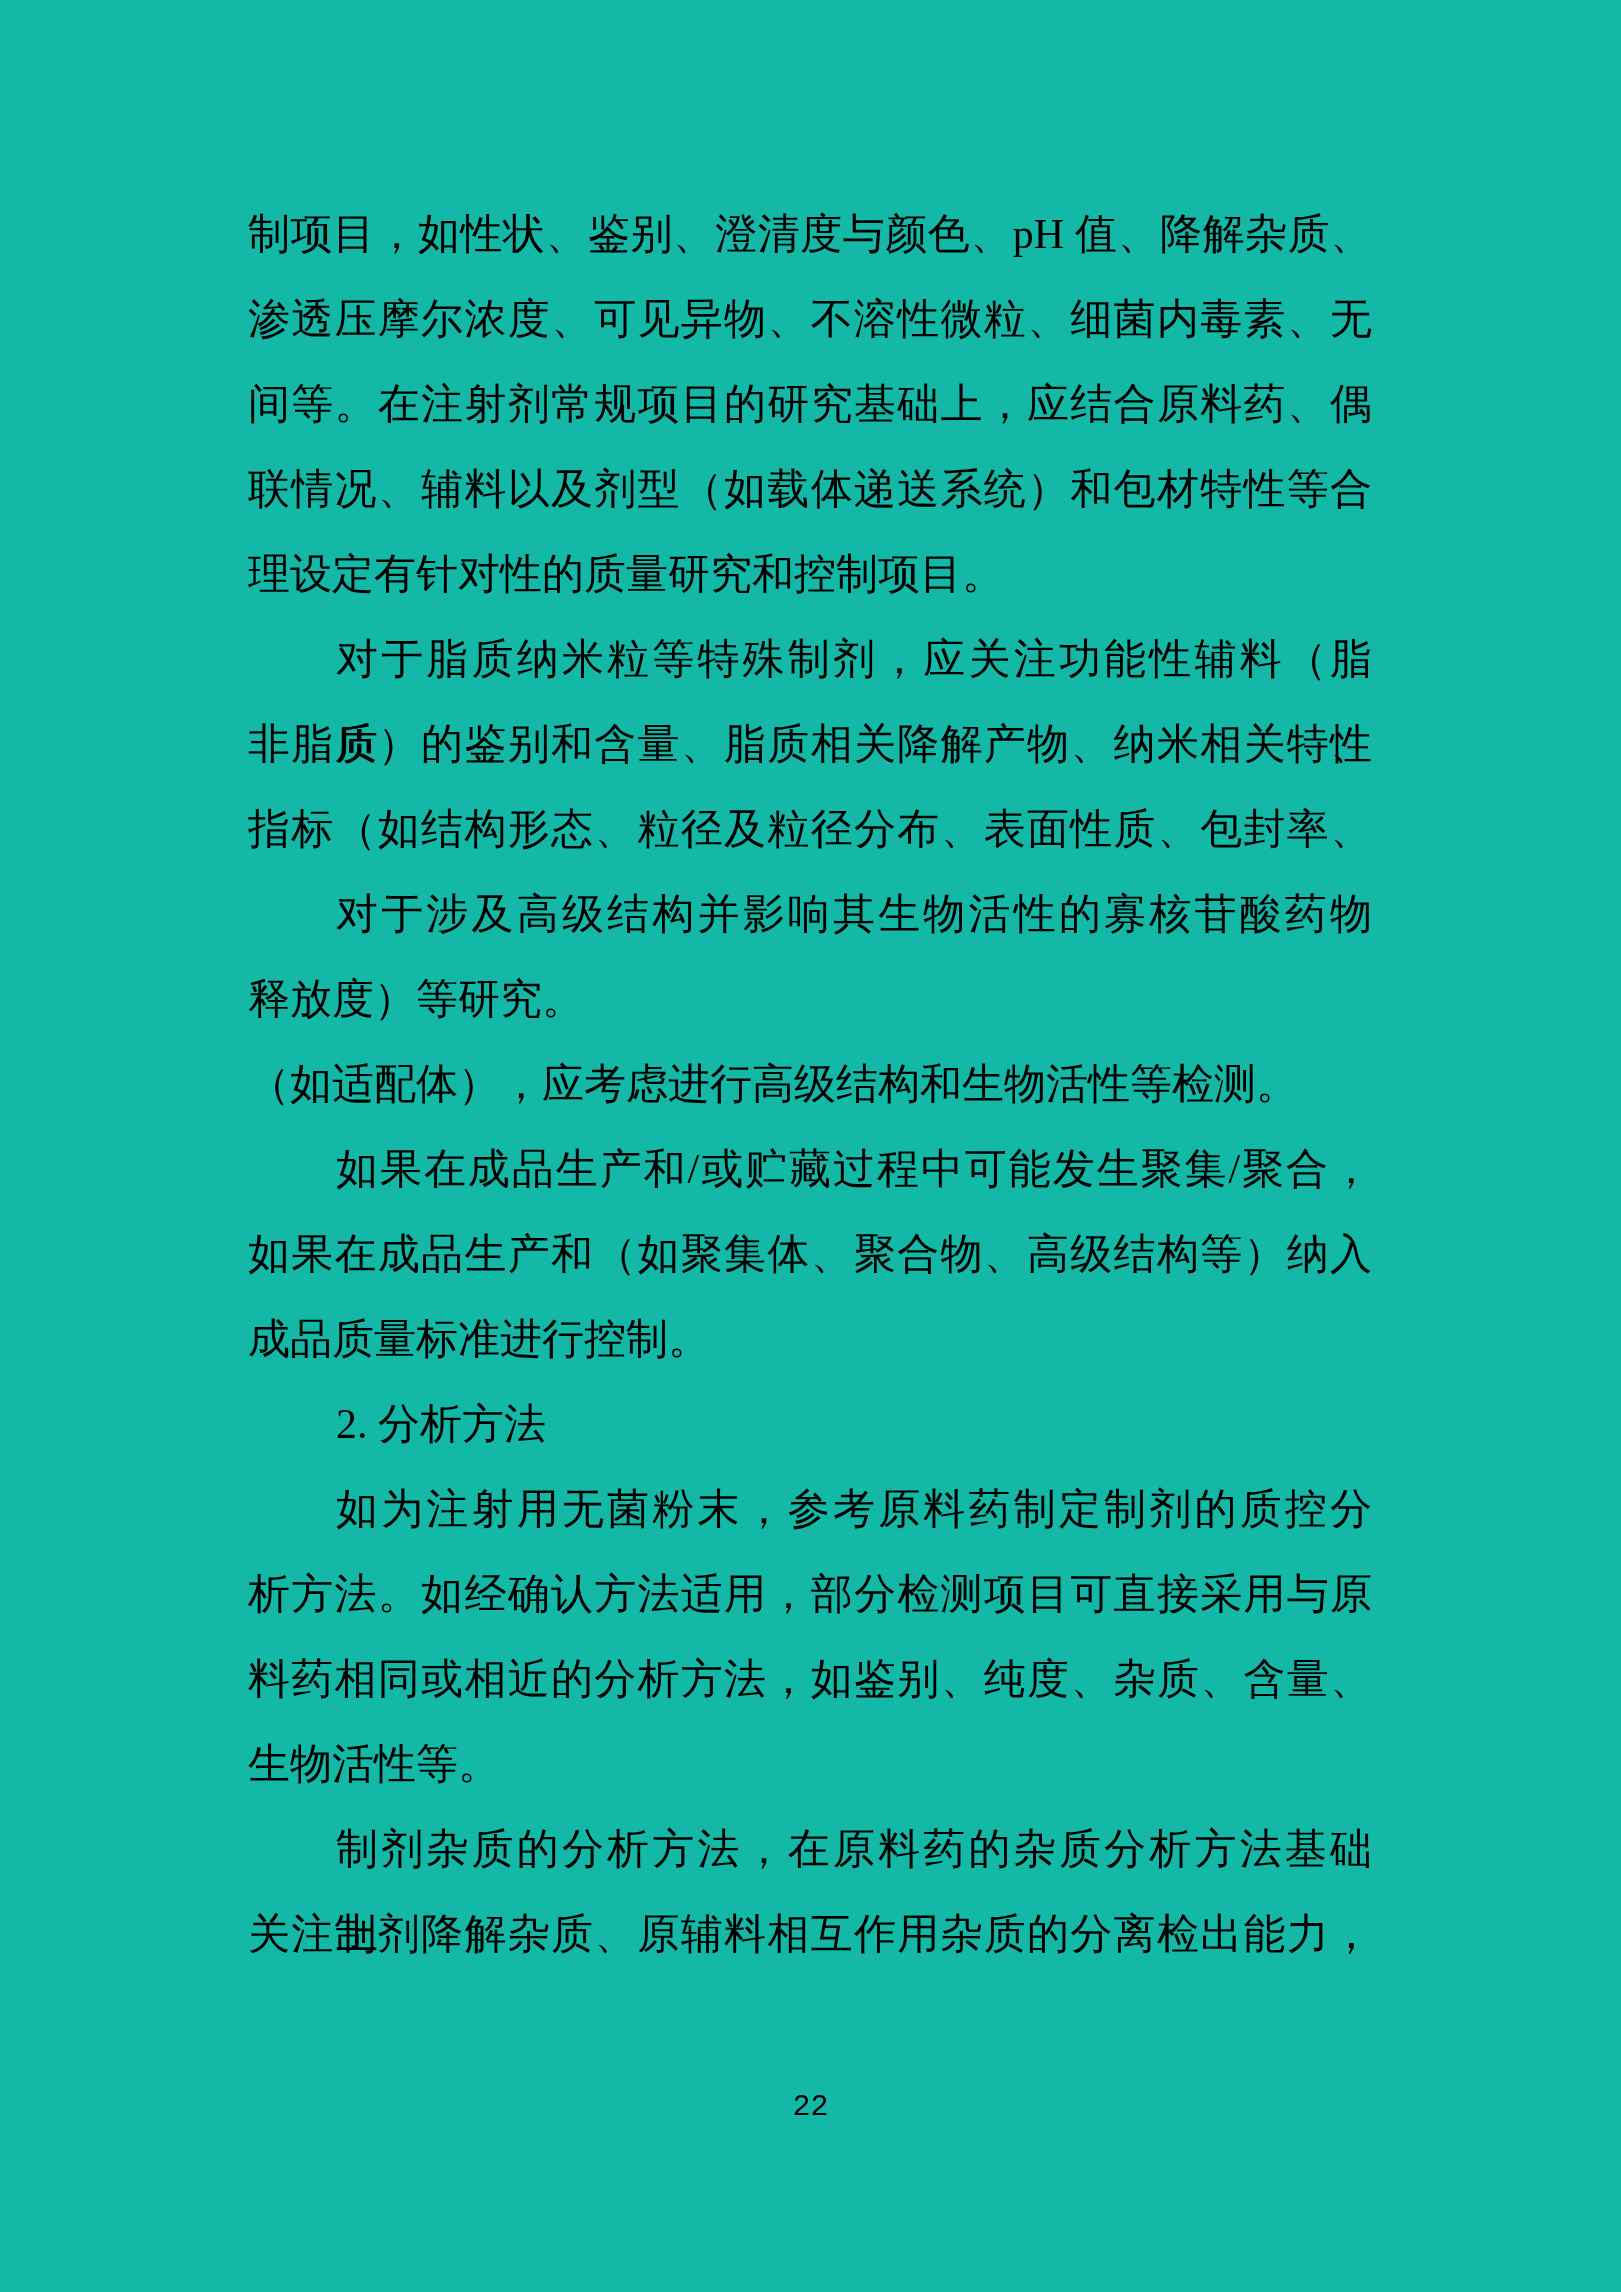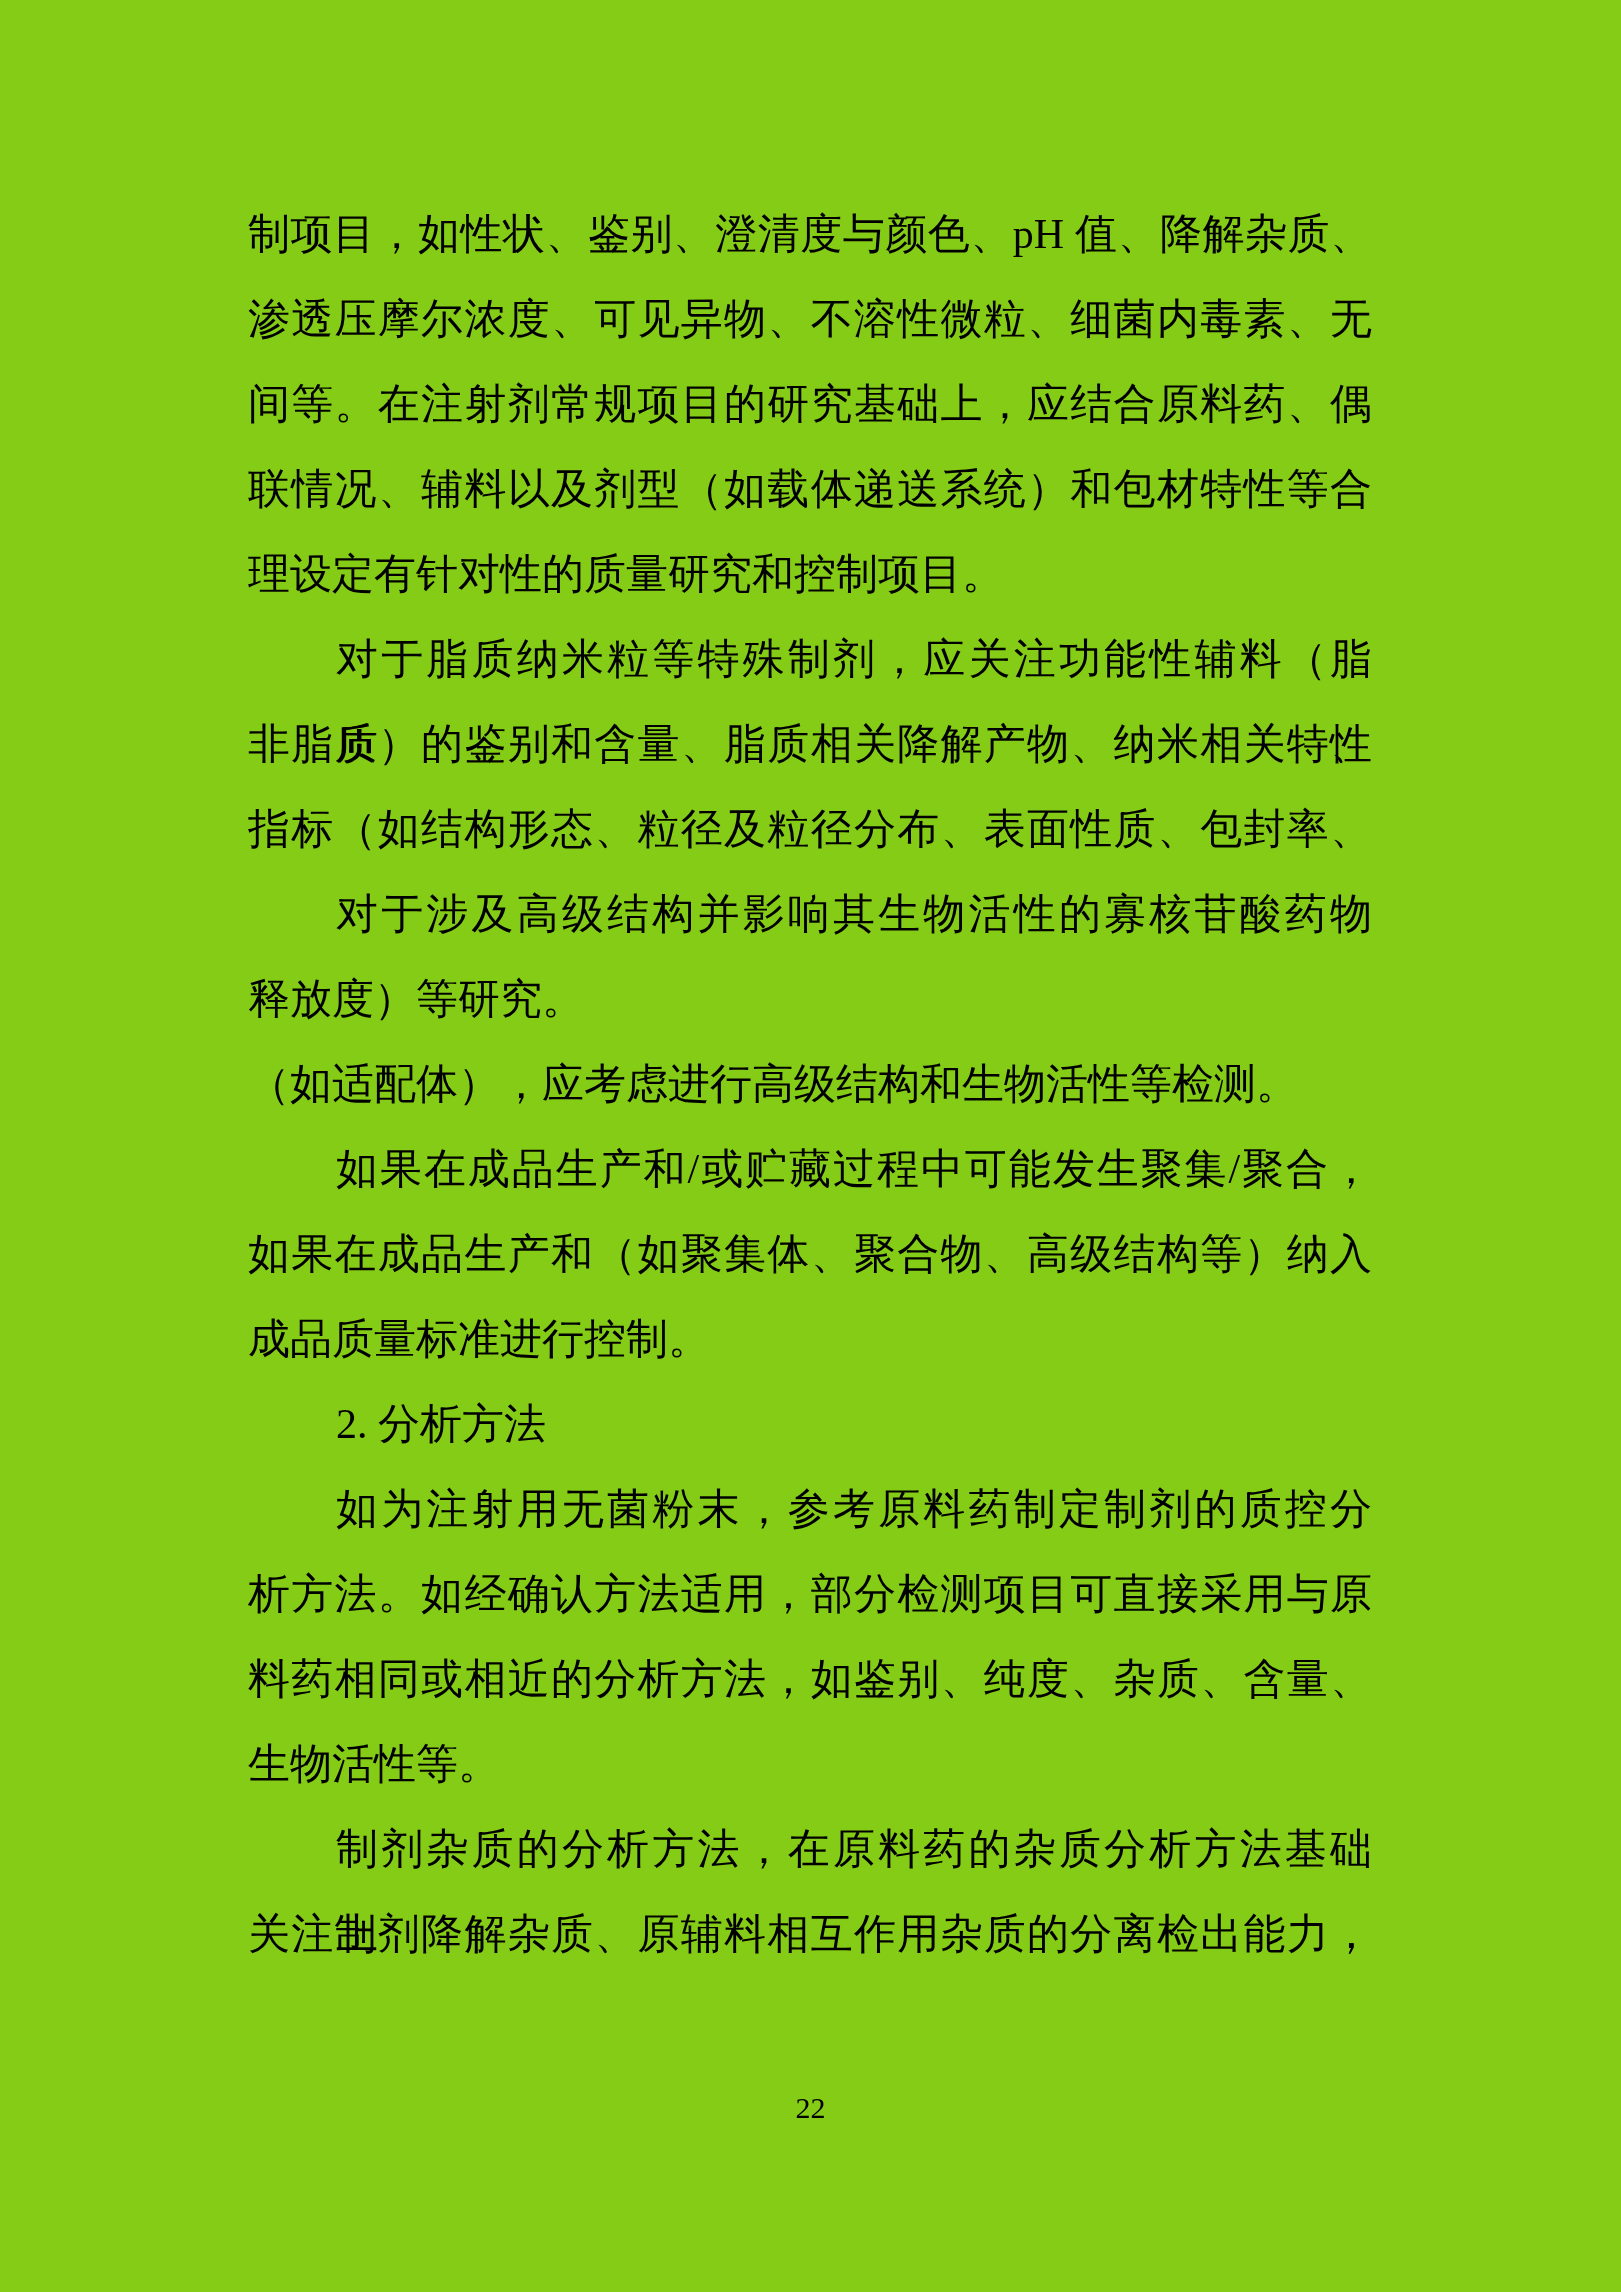--- a/index.html
+++ b/index.html
@@ -4,21 +4,21 @@
 <style>
   html, body {
     margin: 0;
     padding: 0;
     background: #e8e8e8;
   }
   .page {
     position: relative;
     width: 1621px;
     height: 2293px;
-    background: #84cc16;
+    background: #14b8a6;
     font-family: "Liberation Serif", "DejaVu Serif", serif;
     color: #000000;
     overflow: hidden;
   }
   .textblock {
     position: absolute;
     left: 248px;
     top: 192px;
     width: 1124px;
   }
@@ -40,21 +40,21 @@
   }
   .pagenum {
     position: absolute;
     top: 2082px;
     left: 0;
     width: 100%;
     height: 51px;
     line-height: 51px;
     text-align: center;
     font-size: 30px;
-    font-family: Liberation Serif, serif;
+    font-family: Liberation Mono, monospace;
     color: #000000;
   }
 </style>
 </head>
 <body>
 
 <div class="page">
   <div class="textblock">
     <div class="line justify">制项目，如性状、鉴别、澄清度与颜色、pH 值、降解杂质、</div>
     <div class="line justify">渗透压摩尔浓度、可见异物、不溶性微粒、细菌内毒素、无</div>

